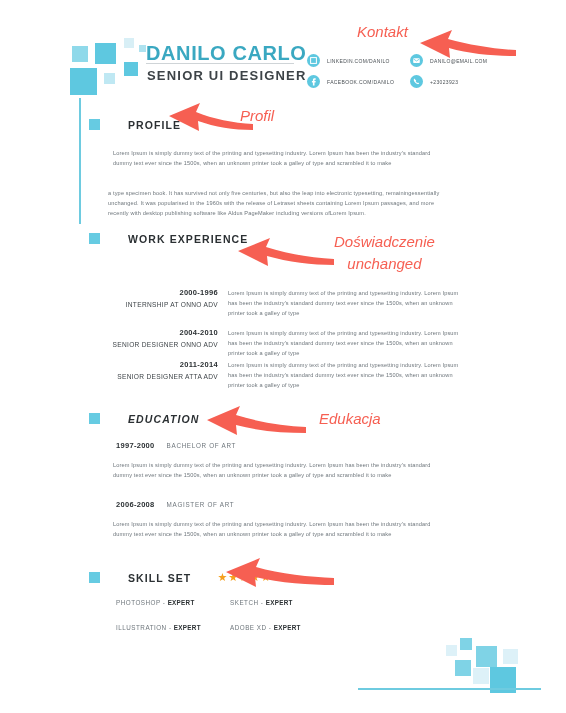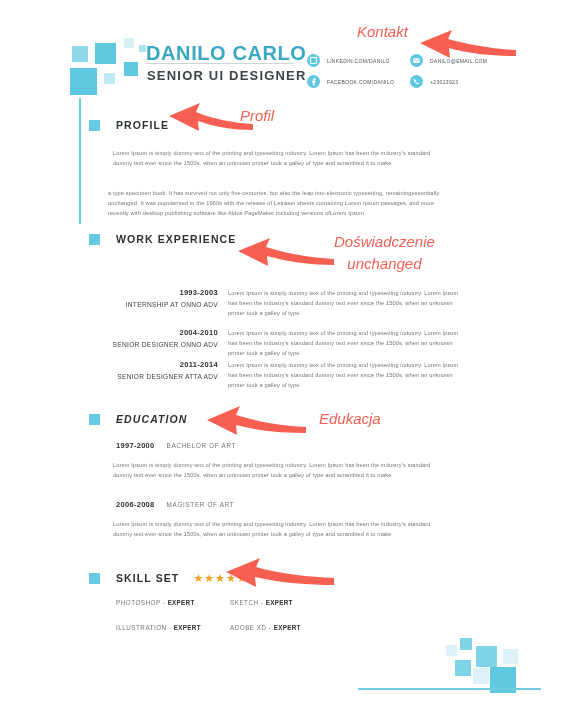--- a/index.html
+++ b/index.html
@@ -87,21 +87,22 @@
     top: 98px;
     width: 2px;
     height: 126px;
     background: #6ecbe0;
   }
 
   
   .section-head {
     position: absolute;
     display: flex;
-    align-items: flex-end;
+    align-items: flex-start;
+    gap: 12px;
   }
   .section-bullet {
     width: 11px;
     height: 11px;
     background: #66cbe2;
     flex: 0 0 auto;
   }
   .section-title {
     margin-left: 16px;
     font-size: 10.5px;
@@ -283,21 +284,21 @@
   </div>
   <div class="para" style="left:113px; top:148px; width:330px;">Lorem Ipsum is simply dummy text of the printing and typesetting industry. Lorem Ipsum has been the industry's standard dummy text ever since the 1500s, when an unknown printer took a galley of type and scrambled it to make</div>
   <div class="para" style="left:108px; top:188px; width:342px;">a type specimen book. It has survived not only five centuries, but also the leap into electronic typesetting, remainingessentially unchanged. It was popularised in the 1960s with the release of Letraset sheets containing Lorem Ipsum passages, and more recently with desktop publishing software like Aldus PageMaker including versions ofLorem Ipsum.</div>
 
   <div class="section-head" style="left:89px; top:233px;">
     <span class="section-bullet"></span>
     <span class="section-title">WORK EXPERIENCE</span>
   </div>
 
   <div class="exp-row" style="left:100px; top:288px; width:363px; height:38px;">
-    <div class="exp-date" style="right:245px;">1993-2003</div>
+    <div class="exp-date" style="right:245px;">2000-1996</div>
     <div class="exp-place" style="right:245px;">INTERNSHIP AT ONNO ADV</div>
     <div class="exp-desc">Lorem Ipsum is simply dummy text of the printing and typesetting industry. Lorem Ipsum has been the industry's standard dummy text ever since the 1500s, when an unknown printer took a galley of type</div>
   </div>
 
   <div class="exp-row" style="left:100px; top:328px; width:363px; height:38px;">
     <div class="exp-date" style="right:245px;">2004-2010</div>
     <div class="exp-place" style="right:245px;">SENIOR DESIGNER ONNO ADV</div>
     <div class="exp-desc">Lorem Ipsum is simply dummy text of the printing and typesetting industry. Lorem Ipsum has been the industry's standard dummy text ever since the 1500s, when an unknown printer took a galley of type</div>
   </div>
 

